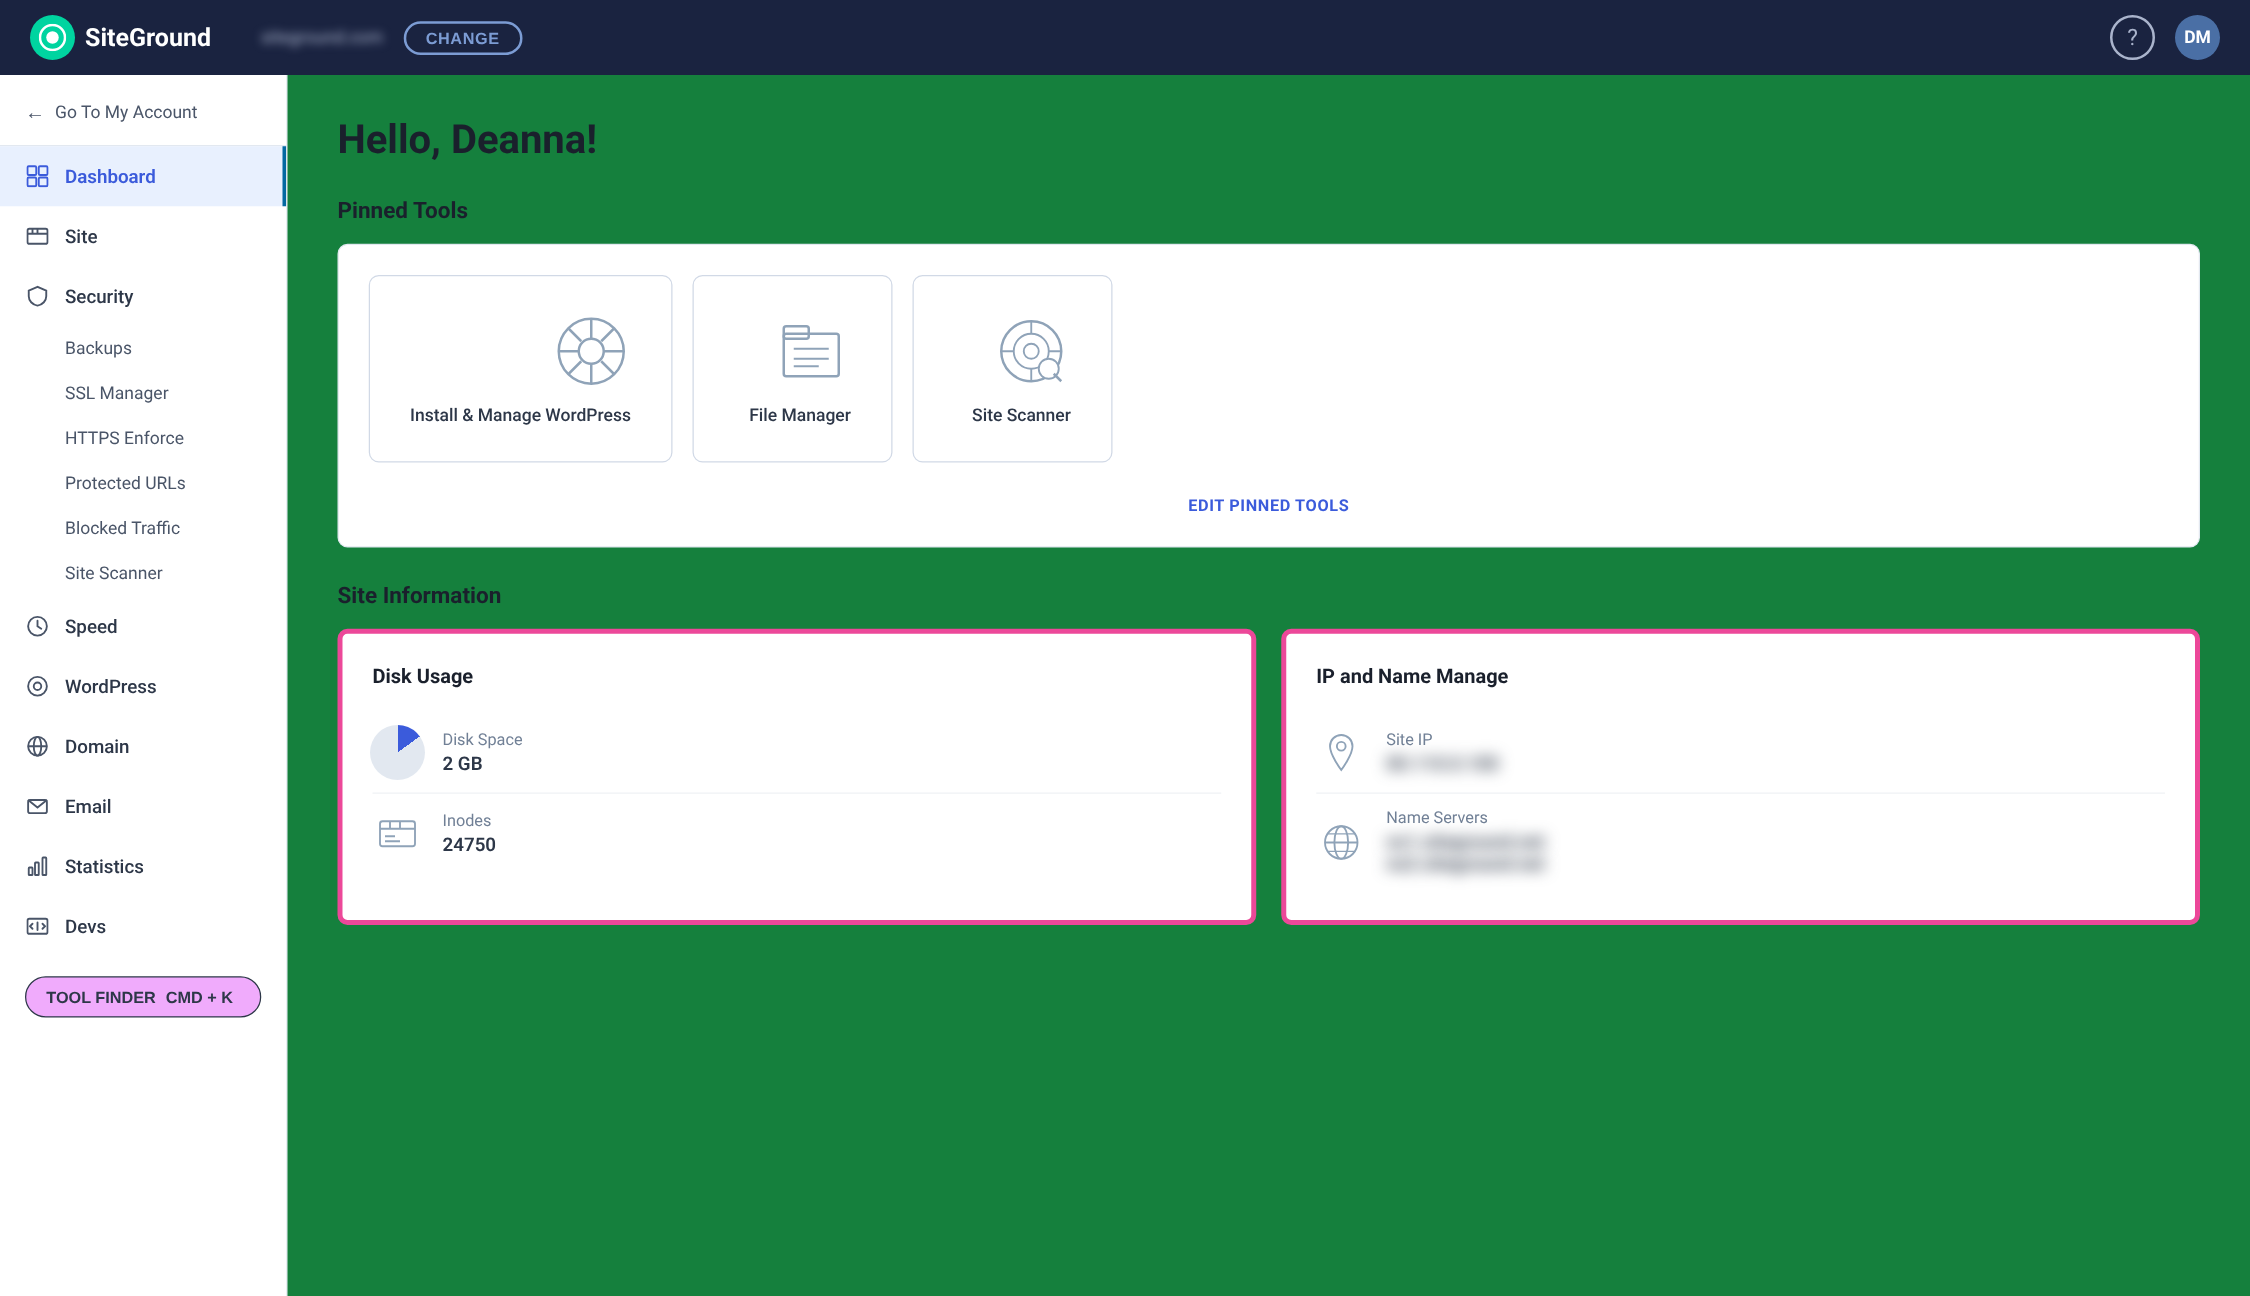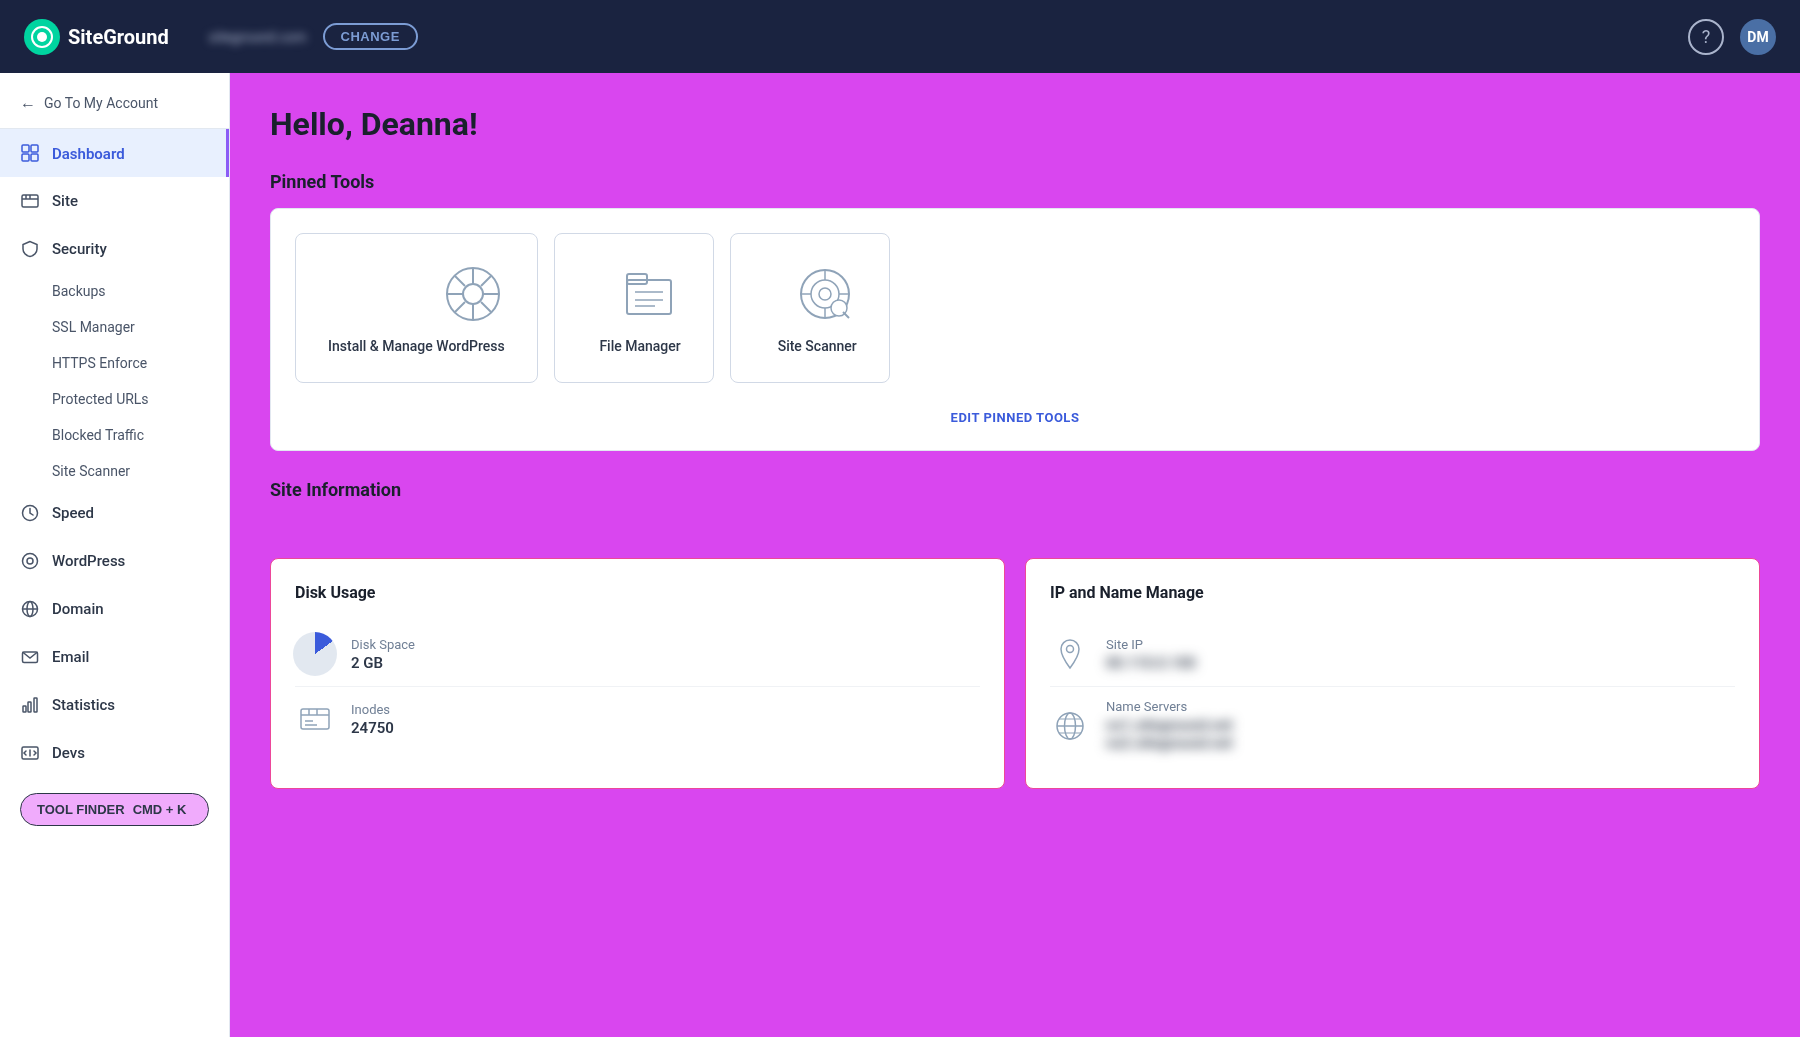--- a/index.html
+++ b/index.html
@@ -1,21 +1,21 @@
 <!DOCTYPE html>
 <html><head>
   <meta charset="utf-8">
   <style>
     * { margin: 0; padding: 0; box-sizing: border-box; }
     body { font-family: -apple-system, BlinkMacSystemFont, 'Segoe UI', Roboto, sans-serif; background: #f0f2f5; display: flex; flex-direction: column; height: 100vh; overflow: hidden; }
 
     
     .topnav {
       background: #1a2340;
-      height: 73px;
+      height: 60px;
       display: flex;
       align-items: center;
       padding: 8px 24px;
       gap: 16px;
       flex-shrink: 0;
       position: relative;
     }
     .logo-area {
       display: flex;
       align-items: center;
@@ -114,22 +114,21 @@
       padding: 14px 20px;
       font-size: 15px;
       color: #2d3748;
       cursor: pointer;
       font-weight: 500;
     }
     .nav-item.active {
       background: #e8f0fe;
       color: #3b5bdb;
       font-weight: 600;
-      border-right: 3px solid #8b5cf6;
-      align-items: flex-end;
+      border-right: 3px solid #0369a1;
     }
     .nav-icon {
       width: 20px; height: 20px;
       display: flex; align-items: center; justify-content: center;
       font-size: 16px;
     }
     .nav-sub {
       padding: 10px 20px 10px 52px;
       font-size: 14px;
       color: #4a5568;
@@ -149,21 +148,21 @@
       display: flex;
       align-items: center;
       gap: 8px;
     }
 
     
     .main-content {
       flex: 1;
       overflow-y: auto;
       padding: 32px 40px;
-      background: #d946ef;
+      background: #15803d;
     }
     .page-greeting {
       font-size: 32px;
       font-weight: 700;
       color: #1a202c;
       margin-bottom: 28px;
     }
 
     
     .section-title {
@@ -222,23 +221,22 @@
 
     
     .site-info-grid {
       display: grid;
       grid-template-columns: 1fr 1fr;
       gap: 20px;
     }
     .info-card {
       background: white;
       border-radius: 8px;
-      border: 1px solid #ec4899;
+      border: 4px solid #ec4899;
       padding: 24px;
-      margin-top: 42px;
     }
     .info-card-title {
       font-size: 16px;
       font-weight: 700;
       color: #1a202c;
       margin-bottom: 20px;
     }
     .info-row {
       display: flex;
       align-items: center;

